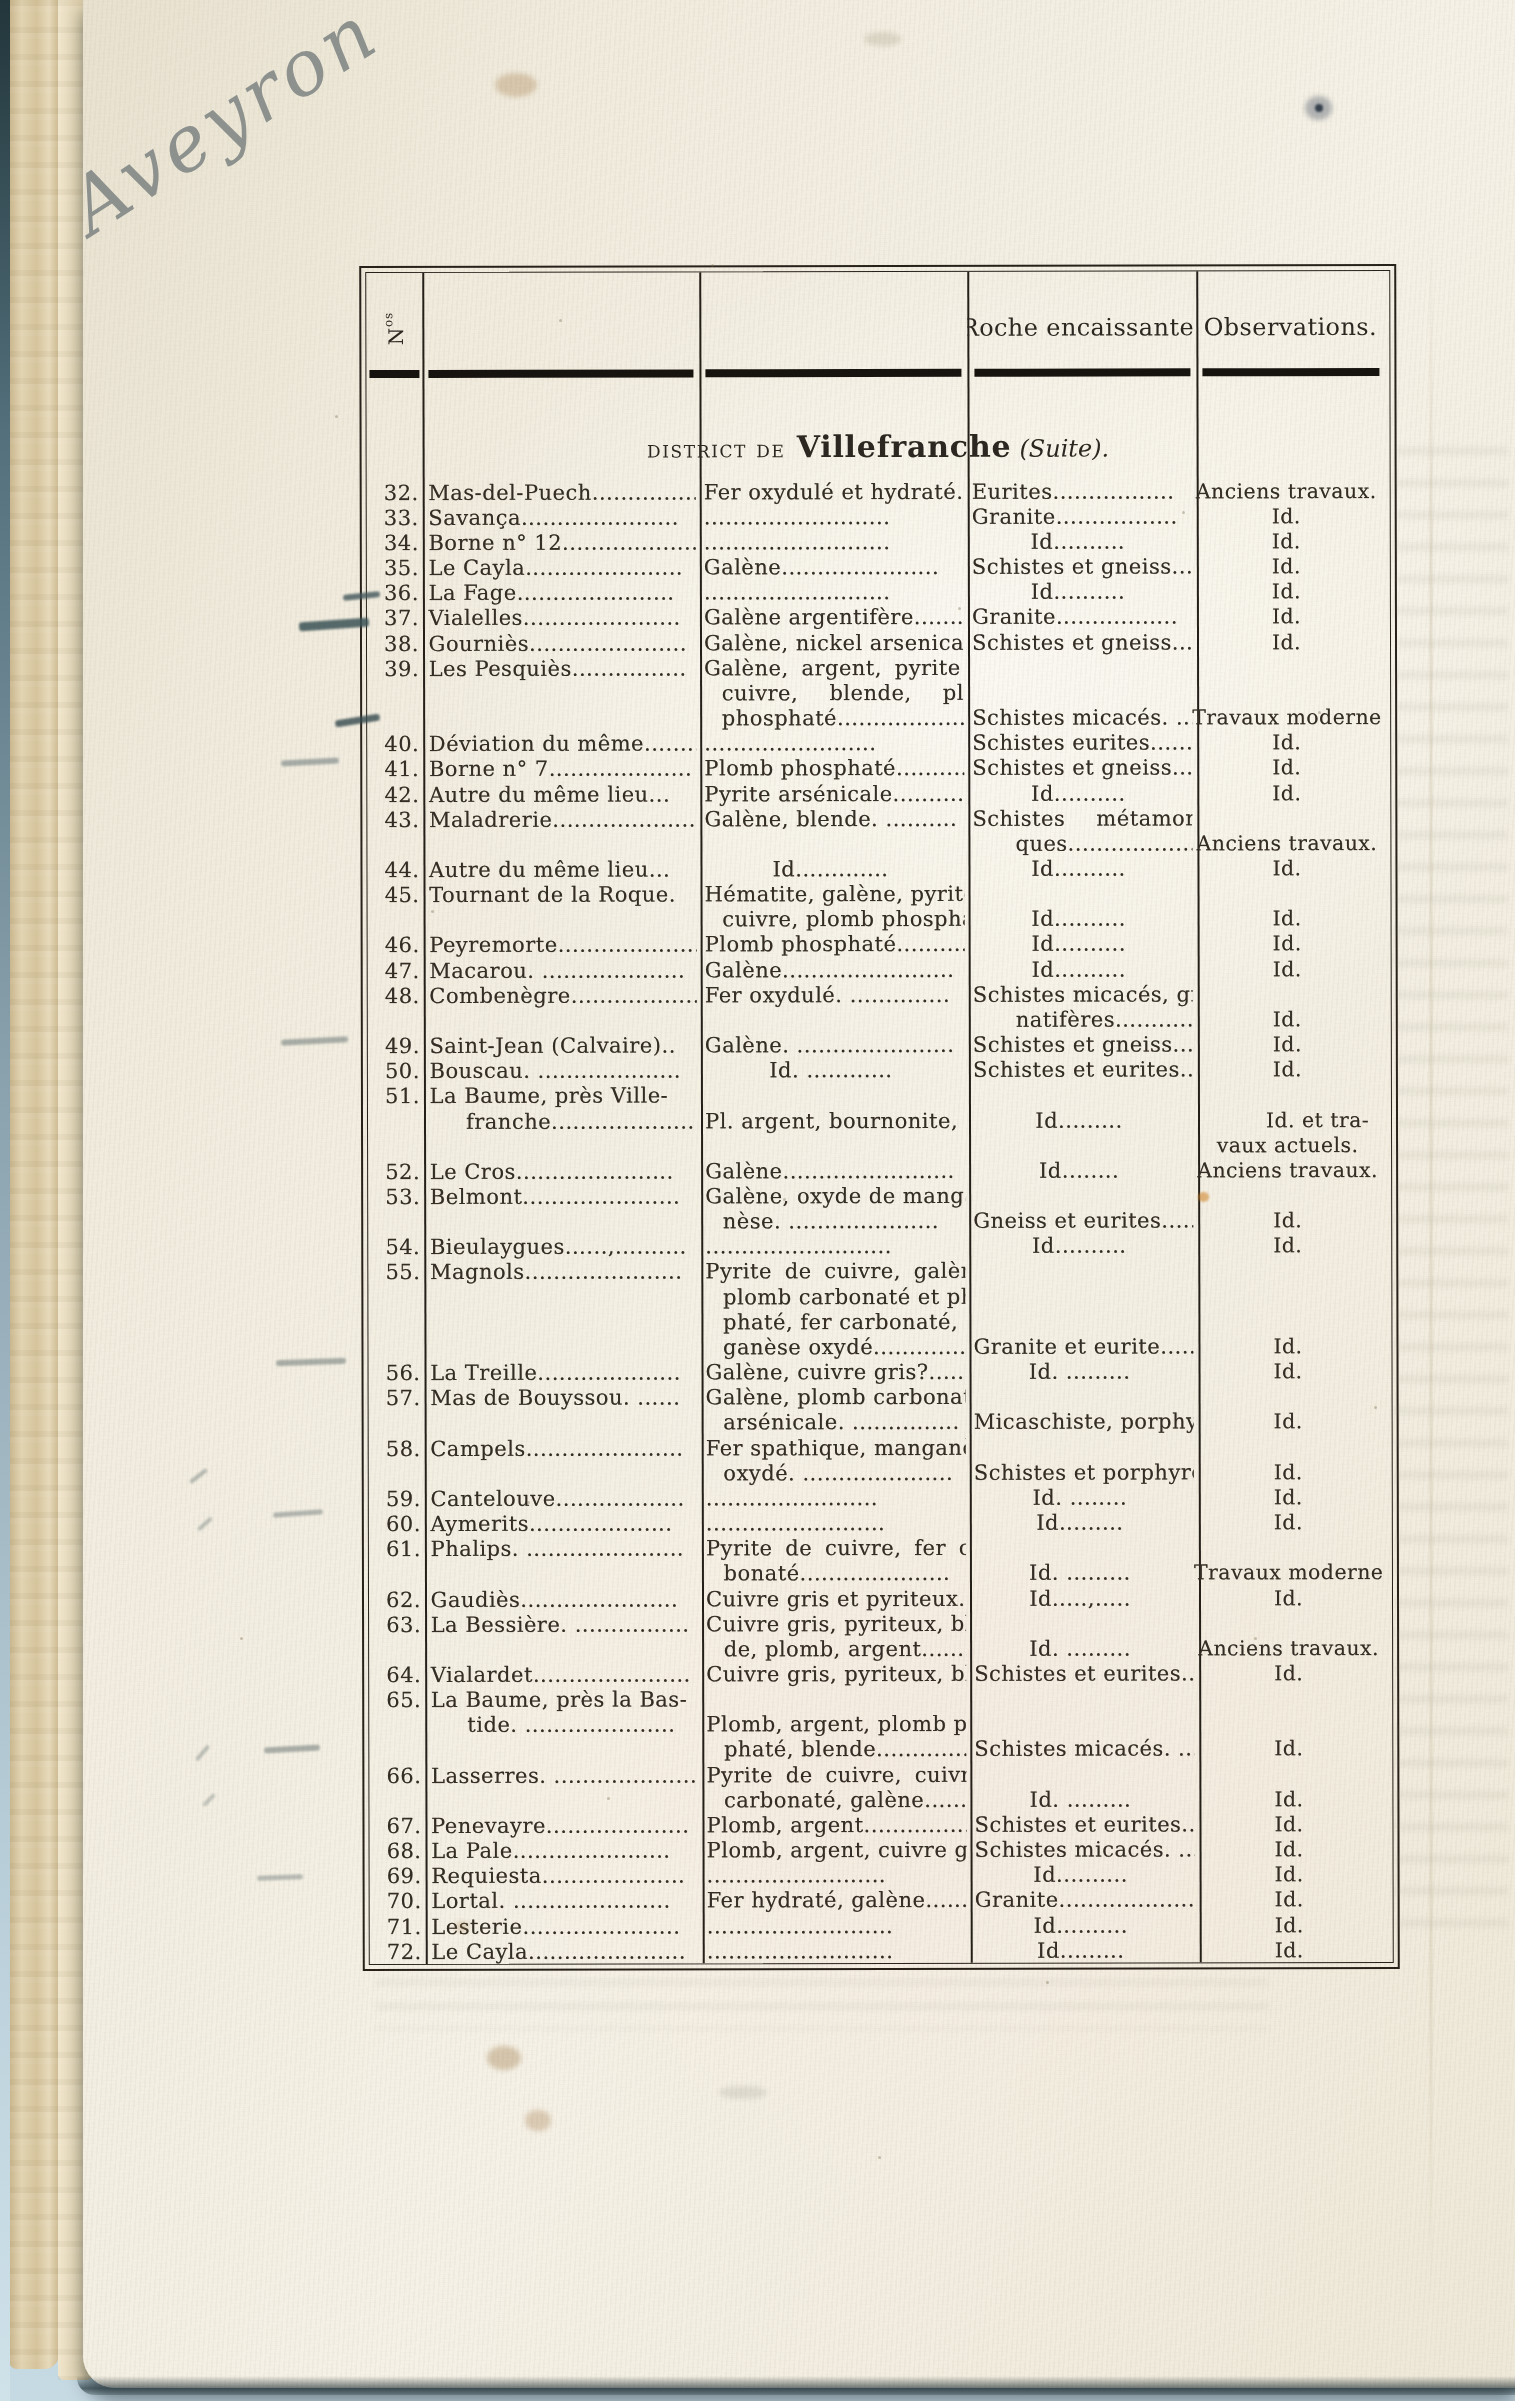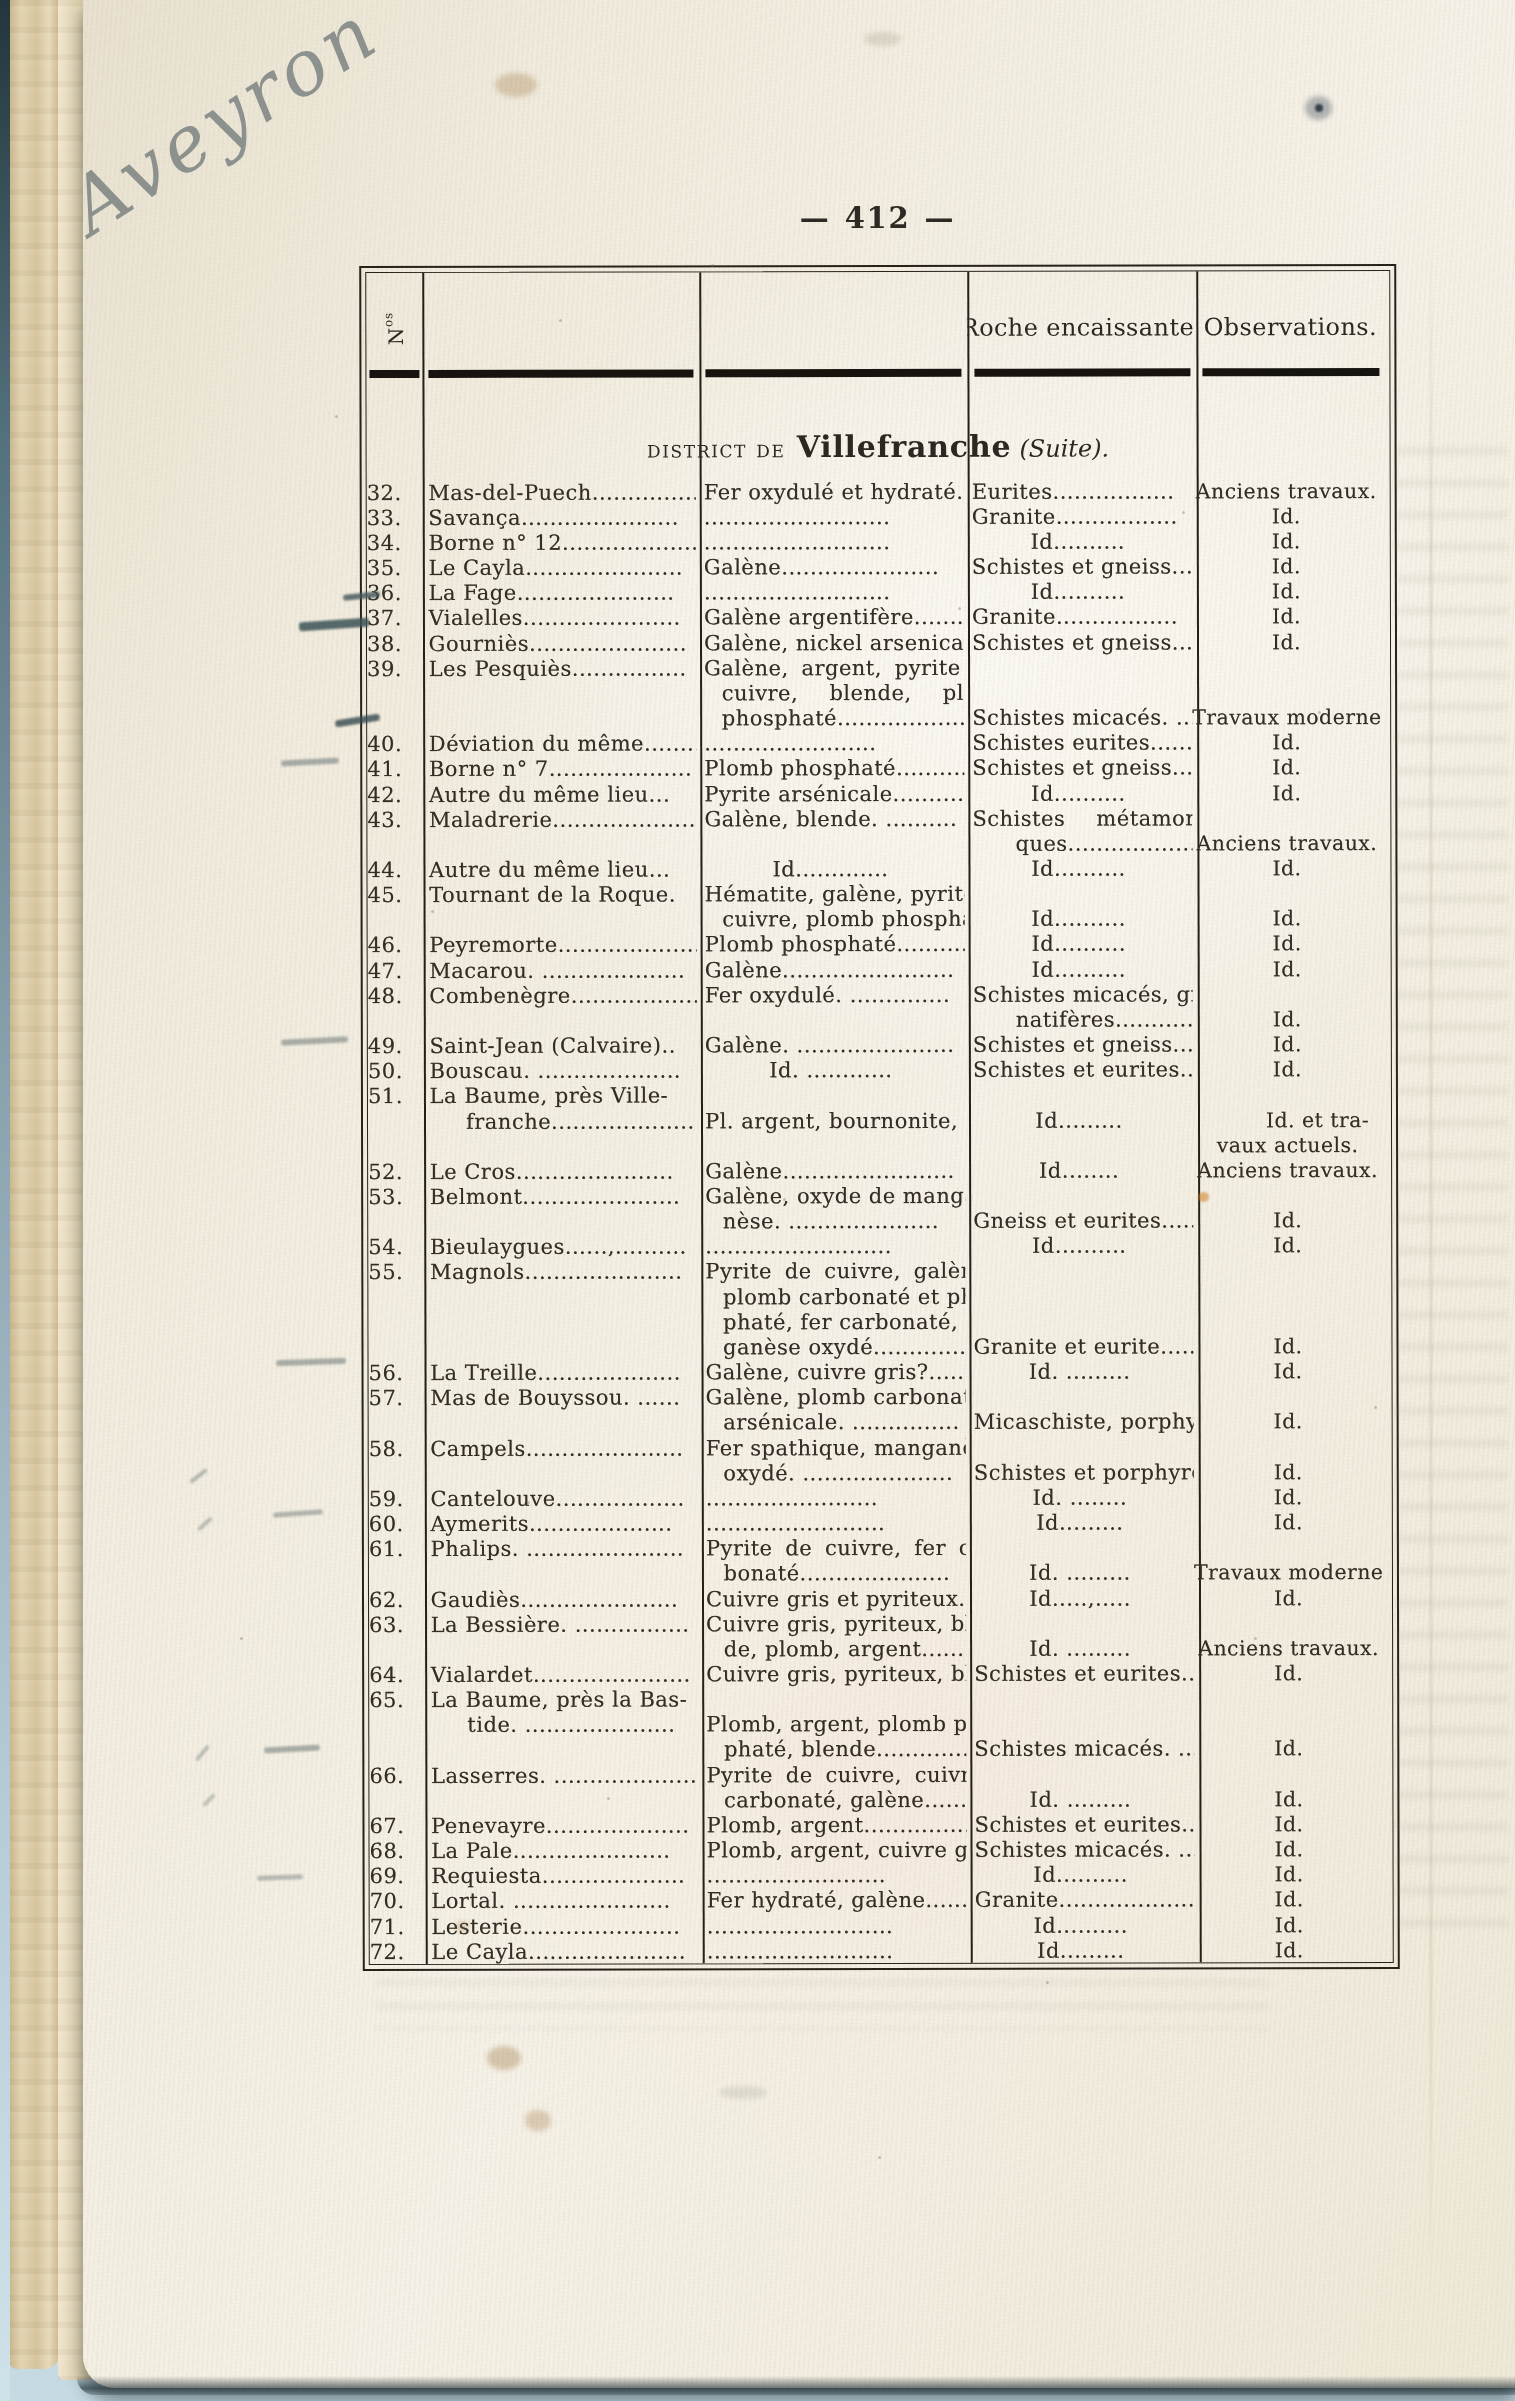--- a/index.html
+++ b/index.html
@@ -55,21 +55,21 @@
   .s3{left:608px;width:216px}.s4{left:836px;width:177px}
   .district{position:absolute;left:0;right:0;top:157px;text-align:center;color:#2c2720;white-space:nowrap;}
   .district .pre{font-variant:small-caps;text-transform:lowercase;font-size:24px;letter-spacing:1.6px;}
   .district .pre::first-letter{text-transform:uppercase;}
   .district .name{font-weight:bold;font-size:30px;letter-spacing:0.8px;padding:0 8px 0 11.2px;}
   .district .suf{font-style:italic;font-size:24px;}
   
   .line{position:absolute;left:0;right:0;height:25.6px;white-space:nowrap;color:#332d25;
     font-size:21px;letter-spacing:0.5px;text-shadow:0.2px 0.2px 0.3px rgba(45,35,22,.45);}
   .cell{display:inline-block;vertical-align:top;height:25.6px;overflow:hidden;box-sizing:border-box;}
-  .c0{width:52px;text-align:left;}
+  .c0{width:52px;text-align:right;}
   .c1{width:277px;padding-left:9.6px;}
   .c2{width:268px;padding-left:8px;}
   .c3{width:228px;padding-left:8px;}
   .c4{width:189px;text-align:center;font-size:20.4px;}
   .c1.ind{padding-left:46px;}
   .c2.ind{padding-left:25.6px;}
   .c3.ind{padding-left:51px;}
   .ctr{text-align:center;padding-left:0 !important;}
   .wsp{word-spacing:24px;}
   .wsp2{word-spacing:5.6px;}
@@ -100,23 +100,20 @@
 
   <div class="paper">
     <div class="grain"></div>
   </div>
   <div class="bottom-shadow"></div>
 
   <svg class="annotation" width="495" height="319" viewBox="0 0 620 400">
     <text x="78" y="330" transform="rotate(-33 78 330)">Aveyron</text>
   </svg>
 
-  <div class="pageno">
-    <span class="dash">—</span><span>412</span><span class="dash">—</span>
-  </div>
 
   <div class="tbl">
     <div class="tinner">
       <div class="vrule v1"></div>
       <div class="vrule v2"></div>
       <div class="vrule v3"></div>
       <div class="vrule v4"></div>
 
       <div class="hcell h0">
         <span class="vert"><span>N</span><sup>os</sup></span>

